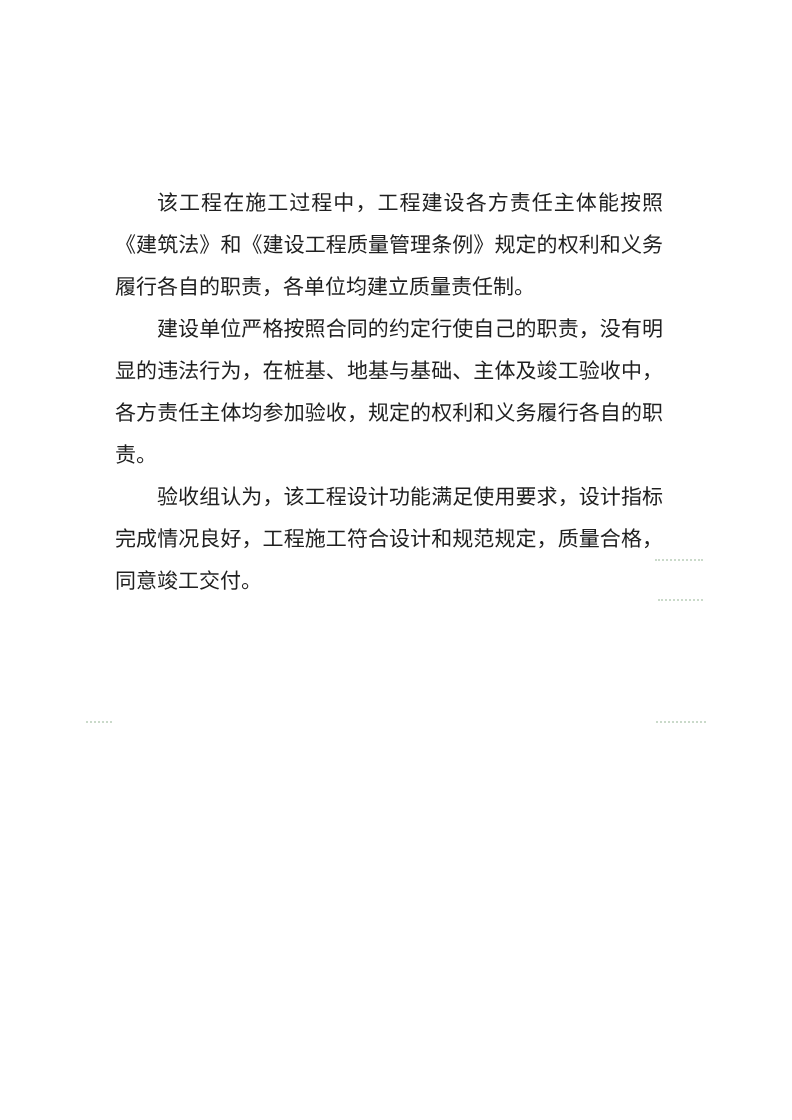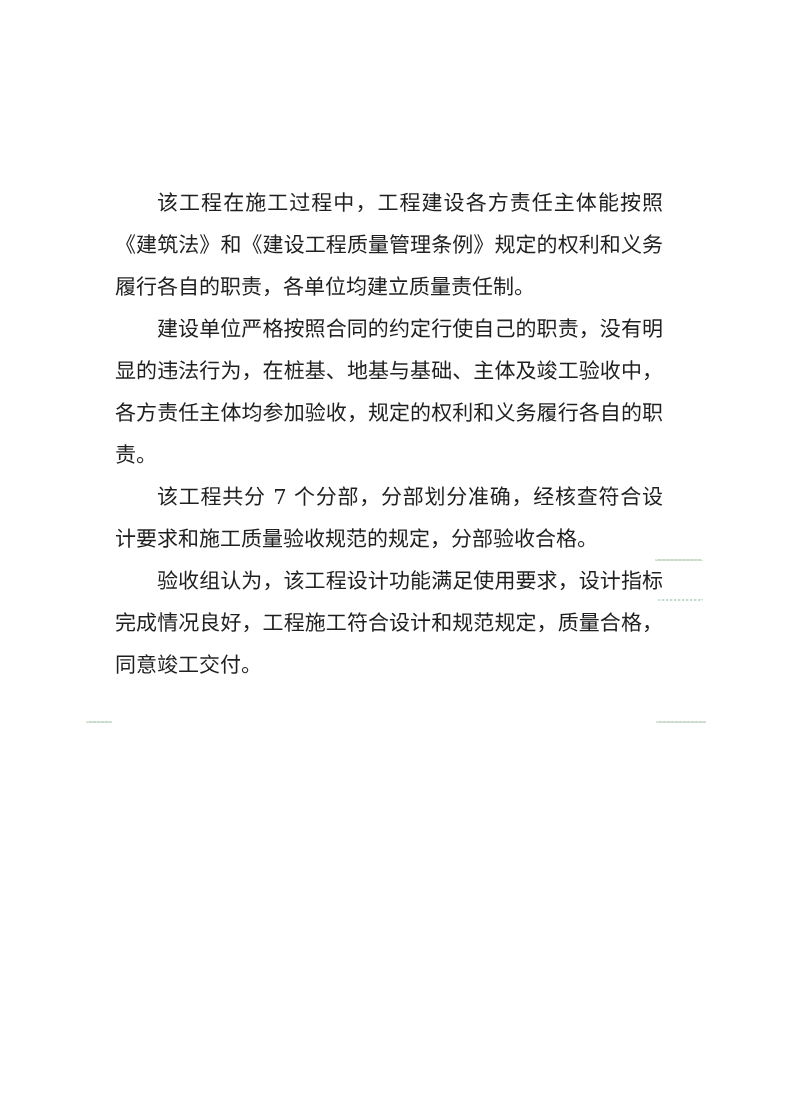--- a/index.html
+++ b/index.html
@@ -1,20 +1,20 @@
 <!DOCTYPE html>
 <html lang="zh-CN" style="--bg: #ffffff; --ink: #1f1f1f; --artifact: #b9ceb9;"><head>
 <meta charset="utf-8">
 <style>
   :root {
     --bg: #ffffff;
     --ink: #1f1f1f;
     --artifact: #b9ceb9;
   }
-  * { margin: 0; padding: 0; box-sizing: border-box; border-radius: 8px; }
+  * { margin: 0; padding: 0; box-sizing: border-box; }
   html, body {
     background: #ffffff;
   }
   .page {
     position: relative;
     width: 792px;
     height: 1120px;
     background: var(--bg);
     overflow: hidden;
     font-family: "DejaVu Serif", "Liberation Serif", serif;
@@ -46,21 +46,20 @@
   .artifact-4 { left: 656px; top: 721px; width: 50px; }
 </style>
 </head>
 <body>
 
 <div class="page">
 
   <div class="doc-body">
     <p>该工程在施工过程中，工程建设各方责任主体能按照《建筑法》和《建设工程质量管理条例》规定的权利和义务履行各自的职责，各单位均建立质量责任制。</p>
     <p>建设单位严格按照合同的约定行使自己的职责，没有明显的违法行为，在桩基、地基与基础、主体及竣工验收中，各方责任主体均参加验收，规定的权利和义务履行各自的职责。</p>
-    <p>该工程共分 7 个分部，分部划分准确，经核查符合设计要求和施工质量验收规范的规定，分部验收合格。</p>
     <p>验收组认为，该工程设计功能满足使用要求，设计指标完成情况良好，工程施工符合设计和规范规定，质量合格，同意竣工交付。</p>
   </div>
 
   <span class="artifact artifact-1"></span>
   <span class="artifact artifact-2"></span>
   <span class="artifact artifact-3"></span>
   <span class="artifact artifact-4"></span>
 
 </div>
 

